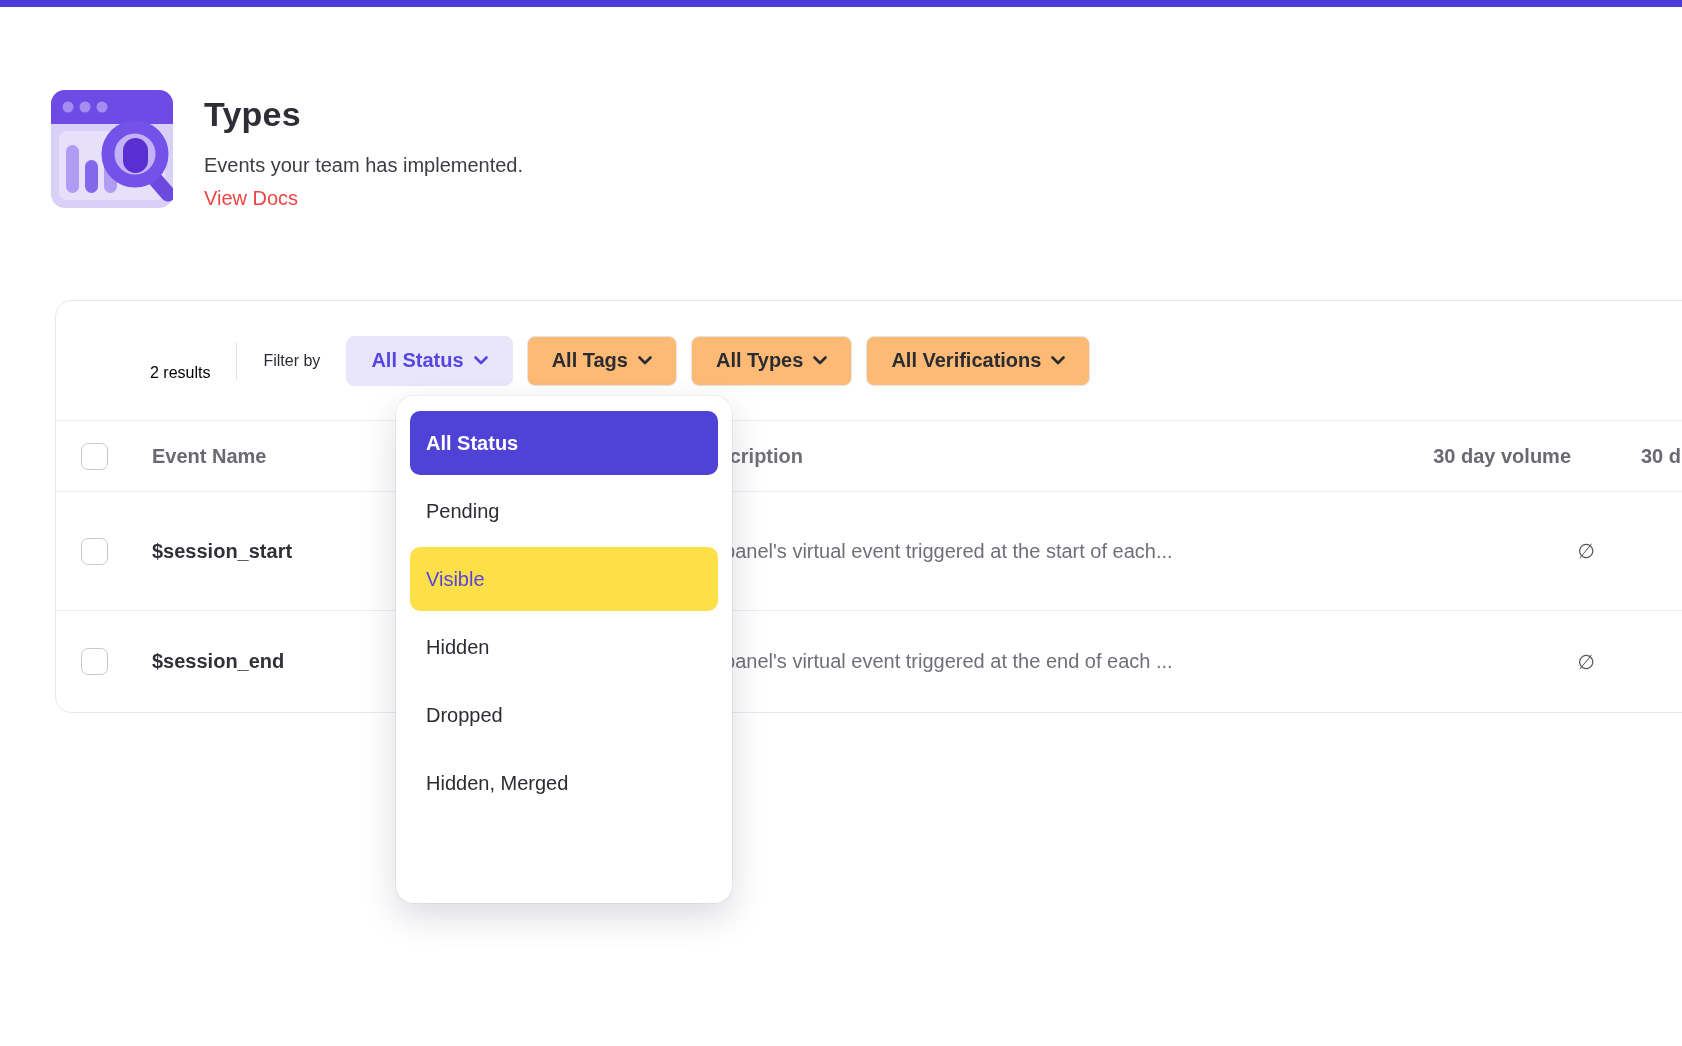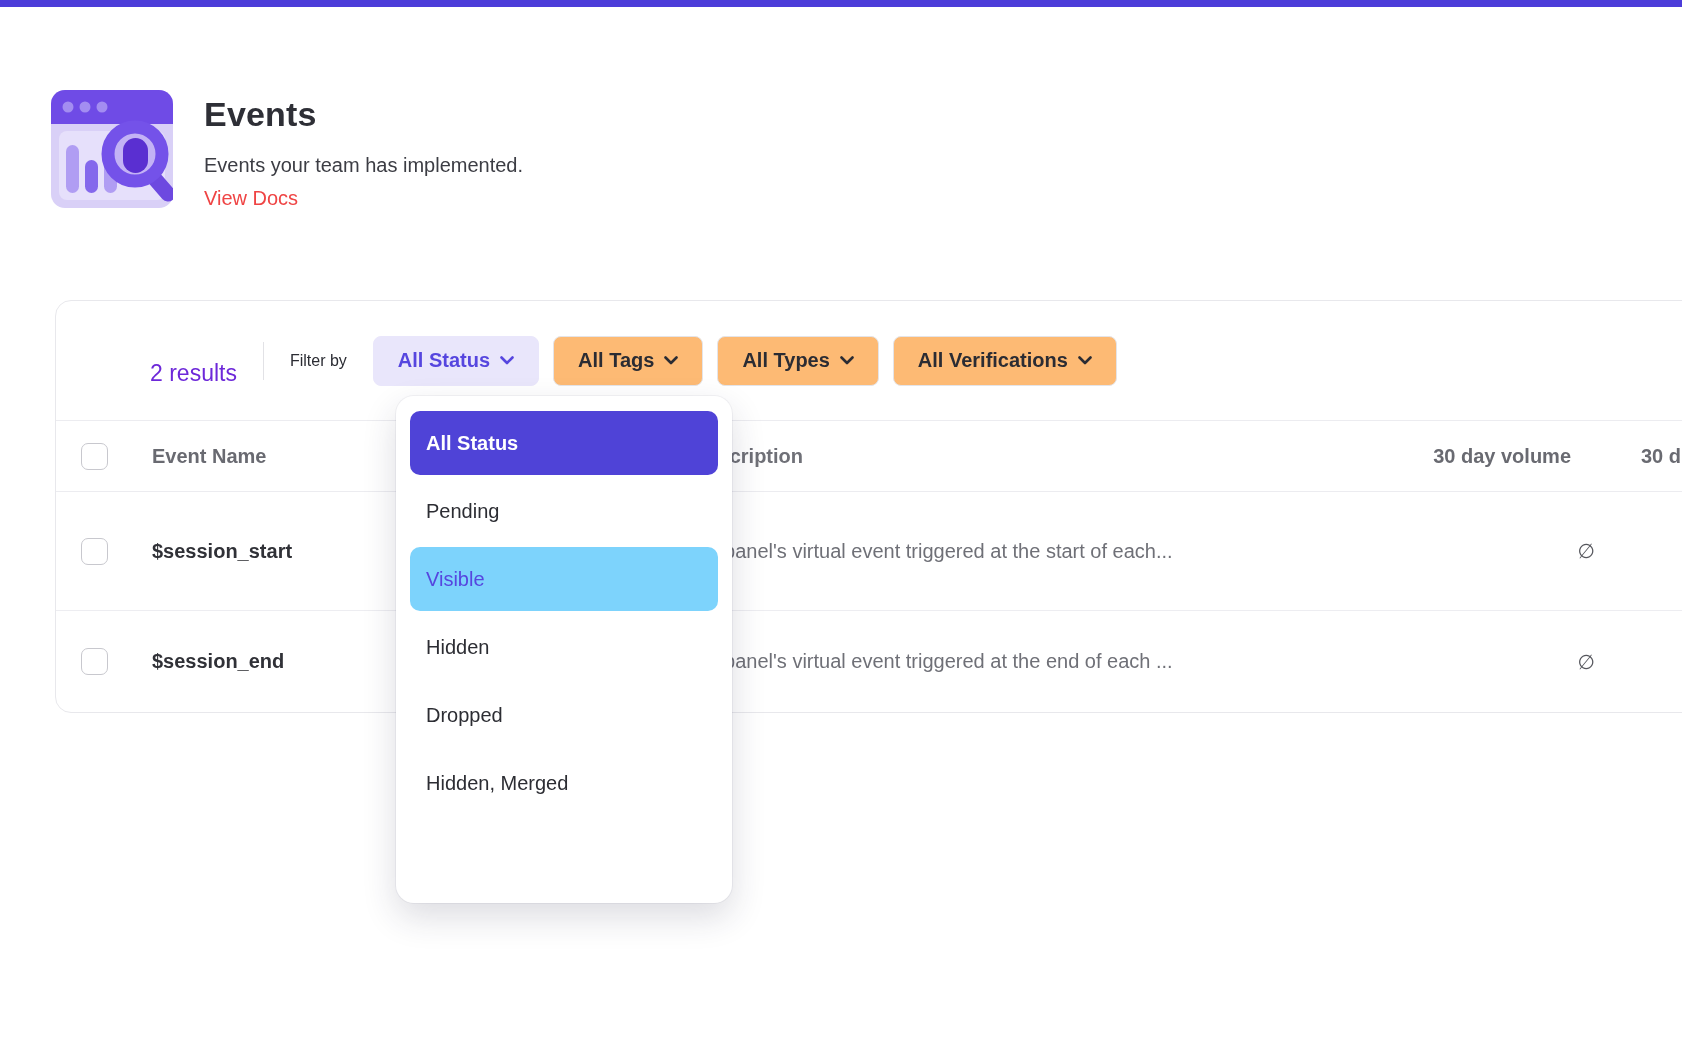--- a/index.html
+++ b/index.html
@@ -15,21 +15,21 @@
   .page-title { font-size:34px; font-weight:700; color:#2e2f36; letter-spacing:.2px; }
   .page-subtitle { margin-top:20px; font-size:20px; color:#3c3d44; }
   .docs-link { display:inline-block; margin-top:10px; font-size:20px; color:#ef4444;
     text-decoration:none; cursor:pointer; }
 
   
   .card { position:absolute; left:55px; top:300px; width:1645px; height:413px;
     background:#fff; border:1px solid #e8e8ec; border-radius:16px; }
 
   .toolbar { display:flex; align-items:center; height:119px; padding-left:94px; }
-  .results-count { font-size:23px; color:#6d28d9;margin-top:25px; }
+  .results-count { font-size:16px; color:#000000;margin-top:25px; }
   .toolbar-divider { width:1px; height:38px; background:#e2e2e6; margin:0 26px; }
   .filter-by { font-size:16px; color:#2b2c33; margin-right:26px; }
   .filter-btn { display:flex; align-items:center; gap:10px; height:50px; padding:0 24px;
     margin-right:14px; border-radius:8px; background:#fdba74; border:1px solid #e4e4e8;
     font-size:20px; font-weight:600; color:#2b2c33; cursor:pointer; }
   .filter-btn.active { background:#e9e6fb; border-color:#e9e6fb; color:#5646df; }
   .chev { width:14px; height:9px; }
   .chev polyline { fill:none; stroke:#2b2c33; stroke-width:2.6; stroke-linecap:round; stroke-linejoin:round; }
   .filter-btn.active .chev polyline { stroke:#5646df; }
 
@@ -50,21 +50,21 @@
   .checkbox { width:27px; height:27px; border:1.5px solid #c8c8ce; border-radius:7px;
     background:#fff; cursor:pointer; }
 
   
   .dropdown { position:absolute; left:396px; top:396px; width:336px; height:507px;
     background:#fff; border-radius:18px; padding:15px 14px;
     box-shadow:0 0 0 1px rgba(40,40,80,.05), 0 14px 34px rgba(35,35,70,.16); z-index:10; }
   .dd-item { display:flex; align-items:center; height:64px; margin-bottom:4px;
     padding:0 16px; border-radius:10px; font-size:20px; font-weight:500; color:#2c2d33; cursor:pointer; }
   .dd-item.selected { background:#4f43d7; color:#ffffff; font-weight:600; }
-  .dd-item.highlighted { background:#7dd3fc; color:#5646df; }
+  .dd-item.highlighted { background:#fde047; color:#5646df; }
 </style>
 </head>
 <body>
 
 <div class="topbar"></div>
 
 <div class="page-header">
   <svg class="app-icon" viewBox="0 0 122 118">
     <rect x="0" y="0" width="122" height="118" rx="14" fill="#d9d0f7"></rect>
     <path d="M14 0 h94 a14 14 0 0 1 14 14 v20 H0 V14 A14 14 0 0 1 14 0 Z" fill="#6f4be6"></path>
@@ -73,21 +73,21 @@
     <circle cx="51" cy="17" r="5.5" fill="#a38df1"></circle>
     <rect x="8" y="41" width="106" height="69" rx="8" fill="#e6e0fb"></rect>
     <rect x="15" y="55" width="13" height="48" rx="6.5" fill="#b09df3"></rect>
     <rect x="34" y="70" width="13" height="33" rx="6.5" fill="#8468ec"></rect>
     <rect x="53" y="48" width="13" height="55" rx="6.5" fill="#b09df3"></rect>
     <line x1="104" y1="89" x2="117" y2="104" stroke="#6d49e0" stroke-width="15" stroke-linecap="round"></line>
     <circle cx="84" cy="64" r="27" fill="#c3b2f5" stroke="#7452e9" stroke-width="13"></circle>
     <rect x="72" y="48" width="25" height="35" rx="12.5" fill="#5a2fd1"></rect>
   </svg>
   <div class="header-text">
-    <div class="page-title">Events</div>
+    <div class="page-title">Types</div>
     <div class="page-subtitle">Events your team has implemented.</div>
     <a class="docs-link">View Docs</a>
   </div>
 </div>
 
 <div class="card">
 
   <div class="toolbar">
     <span class="results-count">2 results</span>
     <span class="toolbar-divider"></span>

